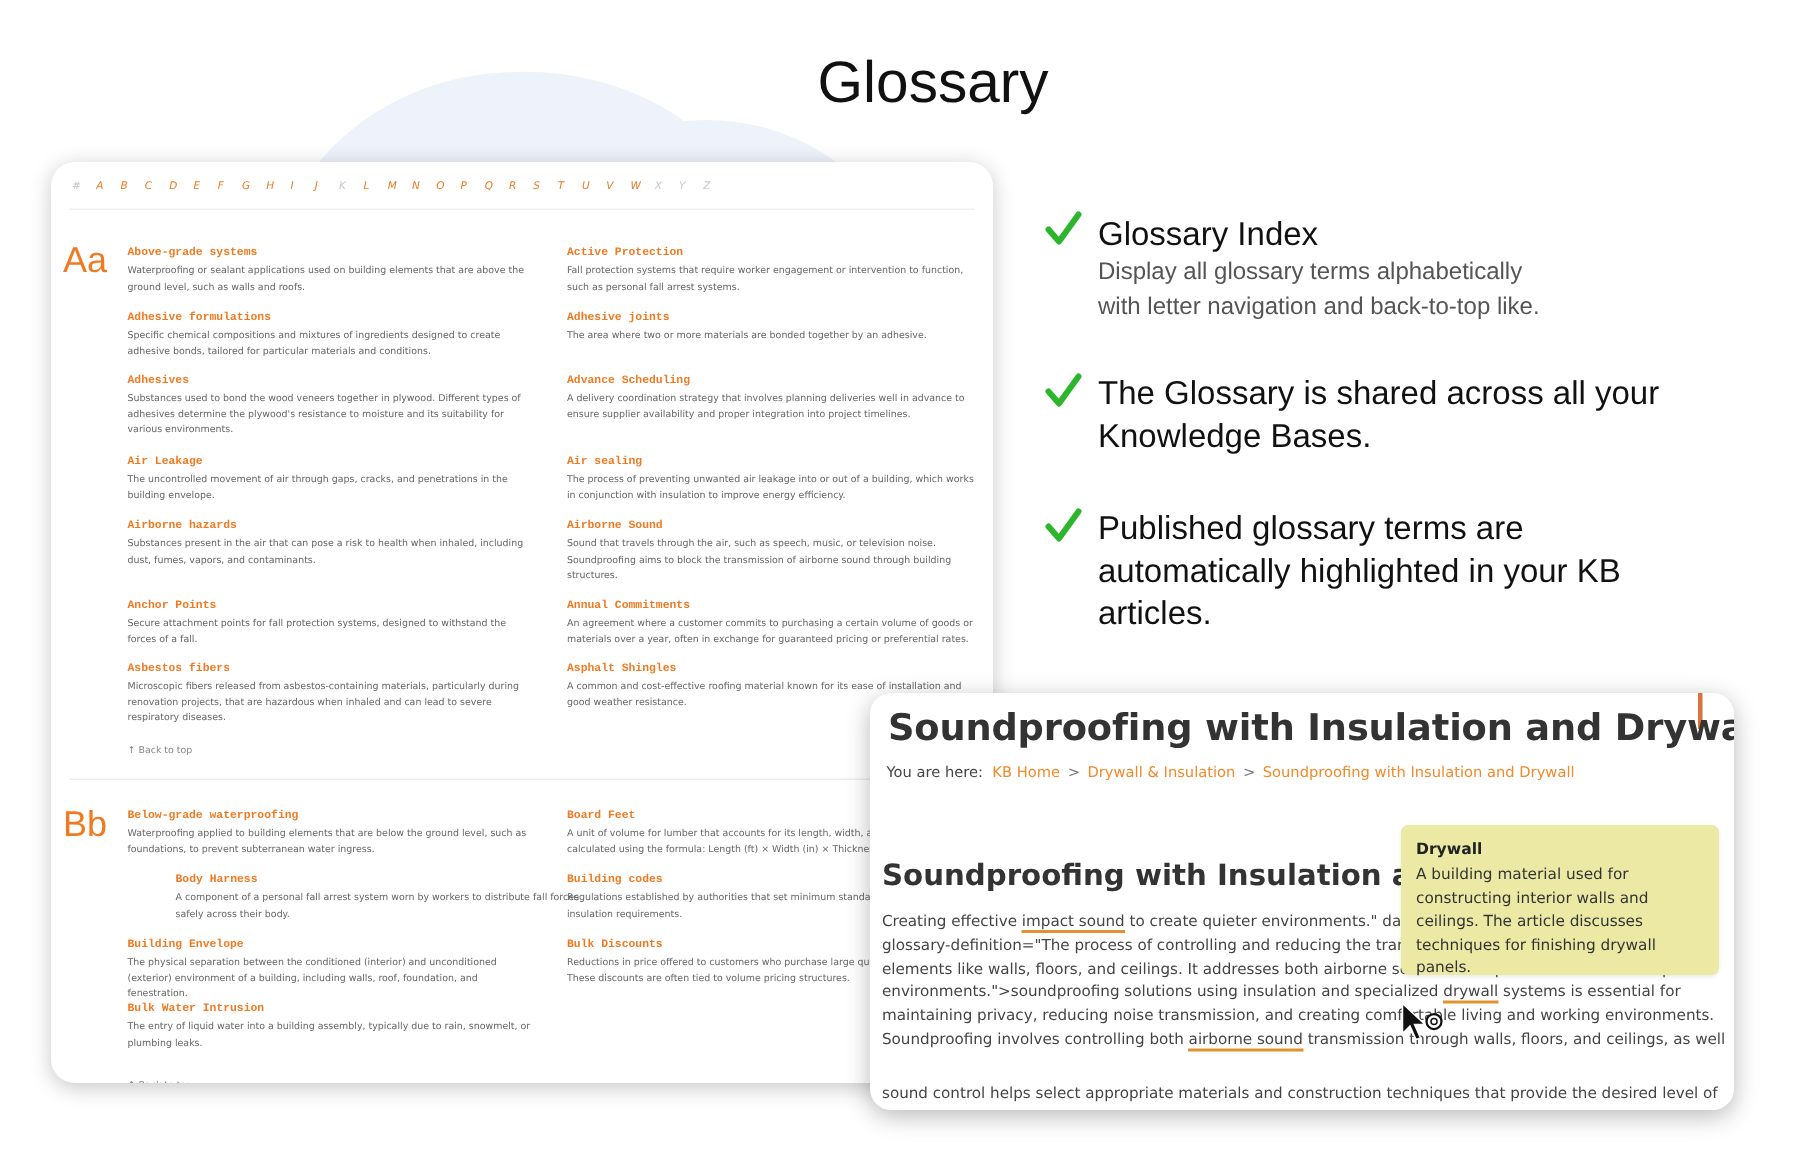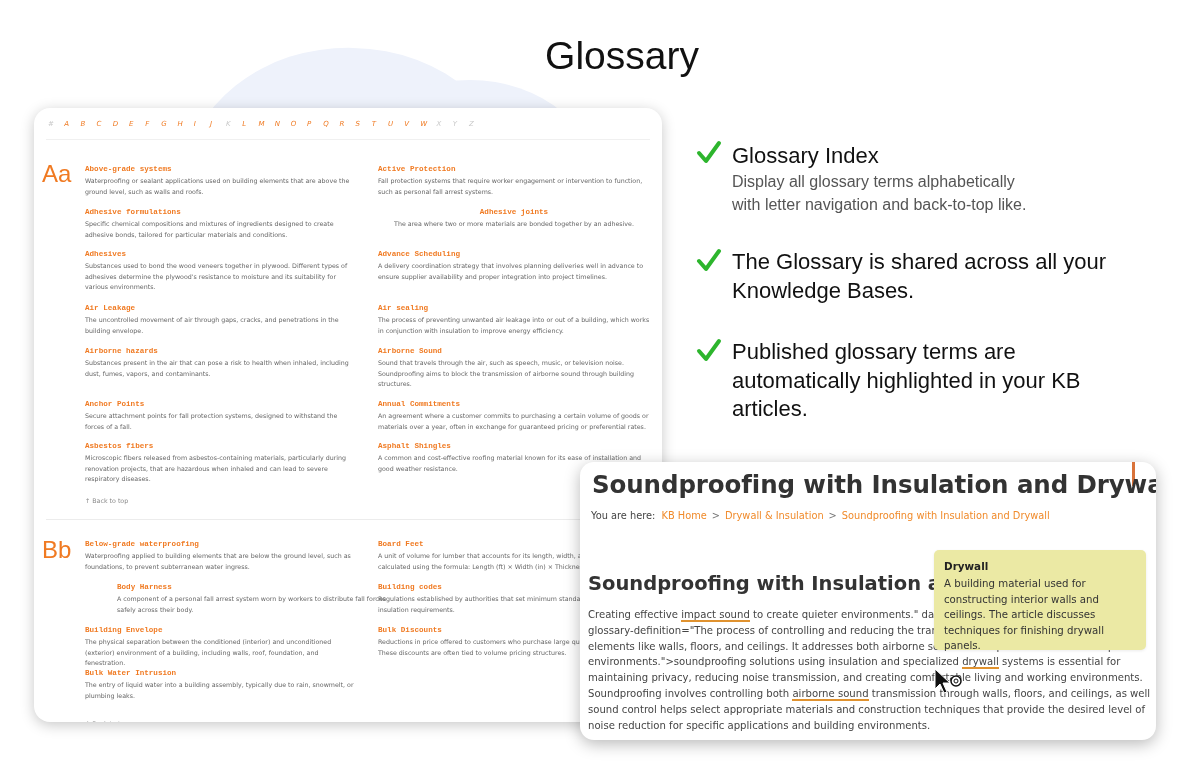--- a/index.html
+++ b/index.html
@@ -120,21 +120,21 @@
     </div>
     <div class="term" style="left:51px;top:282px;">
       <div class="term-name">Asbestos fibers</div>
       <div class="term-def">Microscopic fibers released from asbestos-containing materials, particularly during renovation projects, that are hazardous when inhaled and can lead to severe respiratory diseases.</div>
     </div>
 
     <div class="term" style="left:344px;top:5px;">
       <div class="term-name">Active Protection</div>
       <div class="term-def">Fall protection systems that require worker engagement or intervention to function, such as personal fall arrest systems.</div>
     </div>
-    <div class="term" style="left:344px;top:48px;text-align:center;">
+    <div class="term" style="left:344px;top:48px;">
       <div class="term-name">Adhesive joints</div>
       <div class="term-def">The area where two or more materials are bonded together by an adhesive.</div>
     </div>
     <div class="term" style="left:344px;top:90px;">
       <div class="term-name">Advance Scheduling</div>
       <div class="term-def">A delivery coordination strategy that involves planning deliveries well in advance to ensure supplier availability and proper integration into project timelines.</div>
     </div>
     <div class="term" style="left:344px;top:144px;">
       <div class="term-name">Air sealing</div>
       <div class="term-def">The process of preventing unwanted air leakage into or out of a building, which works in conjunction with insulation to improve energy efficiency.</div>
@@ -230,21 +230,21 @@
 
   <div class="article-h2">Soundproofing with Insulation and Drywall</div>
 
   <div class="article-body">
     <div style="white-space:nowrap;"><span>Creating effective </span><span class="gterm">impact sound</span><span> to create quieter environments." data-glossary-term="Impact Sound" data-</span></div>
     <div style="white-space:nowrap;">glossary-definition="The process of controlling and reducing the transmission of sound through building</div>
     <div style="white-space:nowrap;">elements like walls, floors, and ceilings. It addresses both airborne sound and impact sound to create quieter</div>
     <div style="white-space:nowrap;"><span>environments."&gt;soundproofing solutions using insulation and specialized </span><span class="gterm">drywall</span><span> systems is essential for</span></div>
     <div style="white-space:nowrap;">maintaining privacy, reducing noise transmission, and creating comfortable living and working environments.</div>
     <div style="white-space:nowrap;"><span>Soundproofing involves controlling both </span><span class="gterm">airborne sound</span><span> transmission through walls, floors, and ceilings, as well</span></div>
-    <div style="white-space:nowrap;">sound control helps select appropriate materials and construction techniques that provide the desired level of</div>
+    <div style="white-space:nowrap;margin-top:20px;">sound control helps select appropriate materials and construction techniques that provide the desired level of</div>
     <div style="white-space:nowrap;">noise reduction for specific applications and building environments.</div>
   </div>
 
   <div class="tooltip">
     <div class="tooltip-title">Drywall</div>
     <div class="tooltip-def">A building material used for constructing interior walls and ceilings. The article discusses techniques for finishing drywall panels.</div>
   </div>
 
   <svg class="cursor" viewBox="0 0 28 30">
     <path d="M1 1 L1 21 L6 16 L10 25 L13 24 L9 15 L16 15 Z" fill="#111" stroke="#fff" stroke-width="1"></path>

